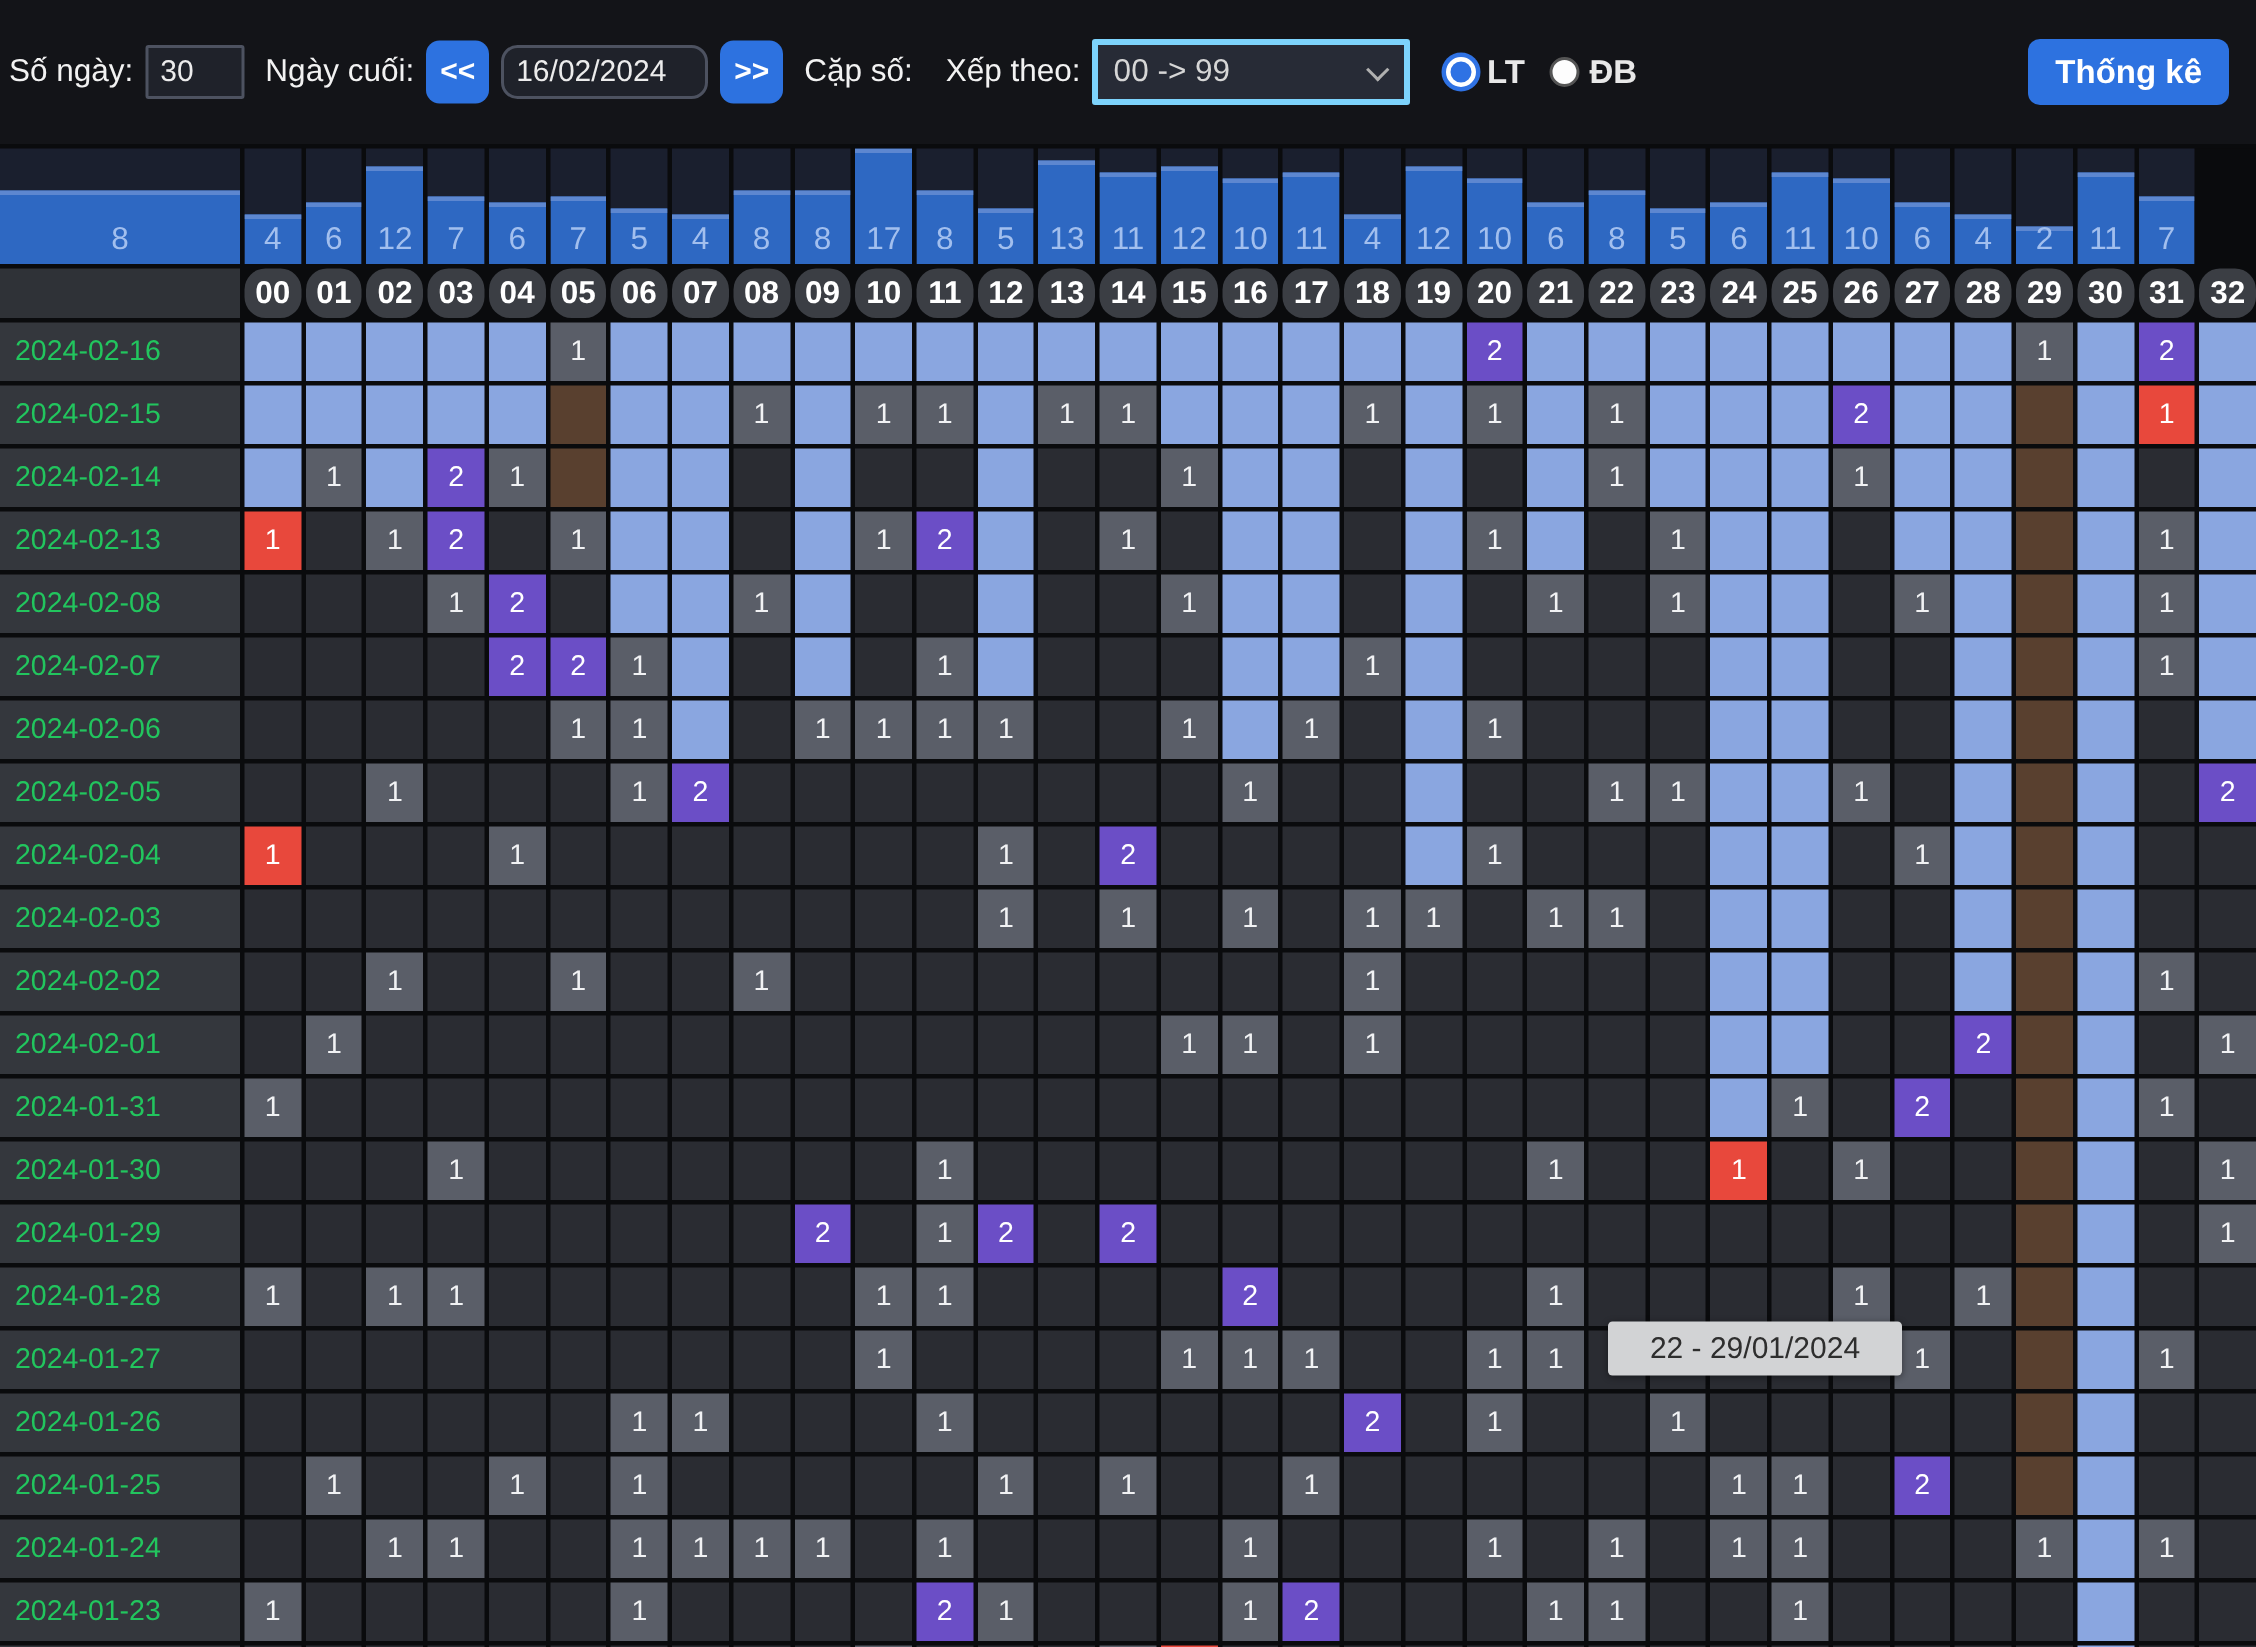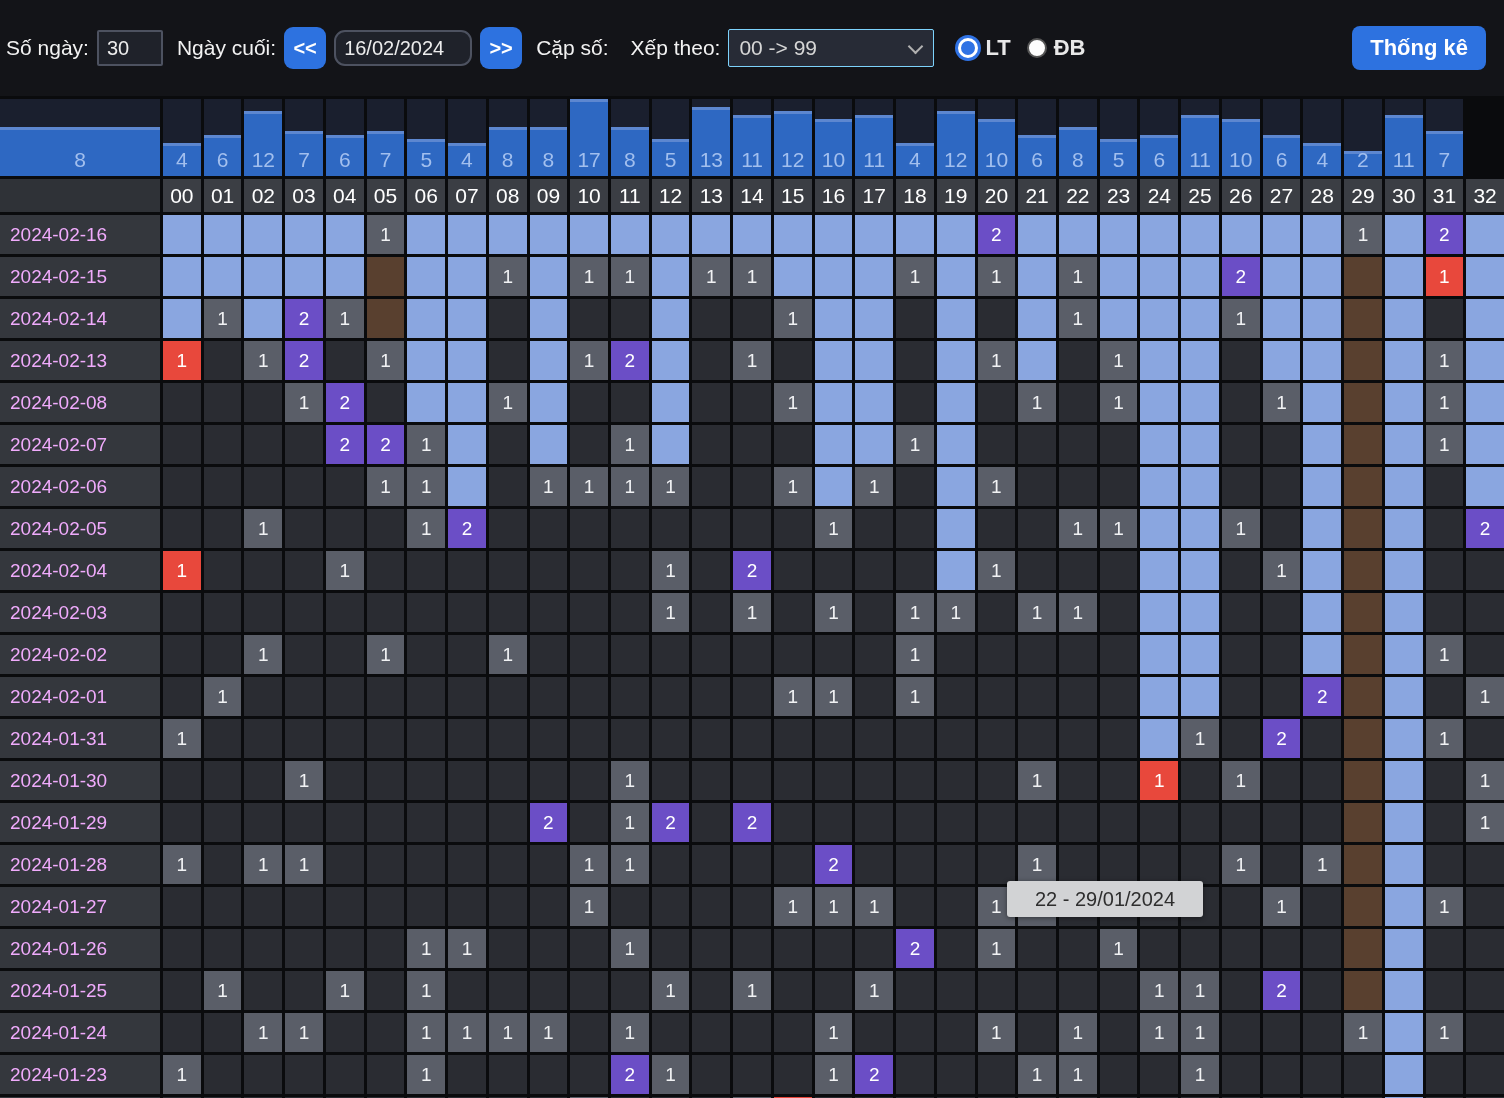--- a/index.html
+++ b/index.html
@@ -7,21 +7,21 @@
        font-family:"Liberation Sans","DejaVu Sans",sans-serif;}
 
   
   .toolbar{height:96px;display:flex;align-items:center;background:#131418;padding:0 0 0 6px;box-sizing:border-box;}
   .tb-label{color:#f2f2f2;font-size:21px;white-space:nowrap;margin-right:8px;}
   .tb-input{background:#1f222a;border:2px solid #4d5260;color:#ececec;font-size:20px;
             height:32px;padding:0 8px;border-radius:2px;font-family:inherit;box-sizing:content-box;}
   .tb-btn{background:#2d72e0;border:none;color:#fff;font-weight:bold;font-size:20px;
           width:42px;height:42px;border-radius:9px;cursor:pointer;font-family:inherit;}
   .gap12{margin-left:14px;} .gap8{margin-left:8px;}
-  .select{background:#272b36;border:1px solid #7dd3fc;height:36px;width:182px;border-radius:2px;
+  .select{background:#272b36;border:4px solid #7dd3fc;height:36px;width:182px;border-radius:2px;
           display:flex;align-items:center;justify-content:space-between;padding:0 12px 0 10px;cursor:pointer;}
   .select span{color:#d6d6d6;font-size:21px;}
   .chev{width:9px;height:9px;border-right:2px solid #b0b0b0;border-bottom:2px solid #b0b0b0;
         transform:rotate(45deg);margin-top:-4px;}
   .radio-group{display:flex;align-items:center;margin-left:24px;font-weight:bold;}
   .radio{width:20px;height:20px;border-radius:50%;margin-right:7px;cursor:pointer;box-sizing:border-box;}
   .radio.sel{background:#2f72e4;border:3px solid #fff;box-shadow:0 0 0 3px #2f72e4;}
   .radio.unsel{background:#fdfdfd;border:2px solid #555;}
   .radio-label{color:#e8e8e8;font-size:22px;margin-right:16px;}
   .submit{background:#2d72e0;border:none;color:#fff;font-weight:bold;font-size:22px;
@@ -38,32 +38,32 @@
   .data-row .cell{height:39px;line-height:39px;}
 
   .cell{position:relative;text-align:center;}
   .summary-cell{background:#1a1f2e;color:#8fb2e8;font-size:23px;line-height:1.5;
                 display:flex;flex-direction:column;justify-content:center;}
   .bar-cell{background:#1a1f2e;overflow:hidden;}
   .bar{position:absolute;left:0;right:0;bottom:0;background:#2e68c2;border-top:3px solid #5d87d0;}
   .bar-num{position:absolute;left:0;right:0;bottom:4px;color:#a2bfee;font-size:21px;}
 
   .corner{background:#2f3237;}
-  .colhead{background:#3b3e44;color:#fff;font-weight:normal;font-size:21px;}
-
-  .date-cell{background:#34373d;color:#f0abfc;font-size:19px;text-align:left;padding-left:10px;box-sizing:border-box;}
+  .colhead{background:#3b3e44;color:#fff;font-weight:bold;font-size:21px;border-radius:14px;}
+
+  .date-cell{background:#34373d;color:#22c55e;font-size:19px;text-align:left;padding-left:10px;box-sizing:border-box;}
   .c-blue{background:#8aa6e0;}
   .c-dark{background:#2a2c32;}
   .c-gray{background:#5a5e68;color:#f1f2f4;font-size:19px;}
   .c-purple{background:#6b4ec6;color:#fff;font-size:19px;}
   .c-red{background:#e8483c;color:#fff;font-size:19px;}
   .c-brown{background:#59402f;}
 
   
-  .tooltip{position:absolute;left:1007px;top:881px;width:196px;height:36px;line-height:36px;
+  .tooltip{position:absolute;left:1072px;top:881px;width:196px;height:36px;line-height:36px;
            background:#d2d3d5;color:#2e2e2e;font-size:20px;text-align:center;border-radius:3px;
            box-shadow:0 1px 5px rgba(0,0,0,.45);z-index:5;}
 </style>
 </head>
 <body>
 
 <div class="toolbar">
   <span class="tb-label">Số ngày:</span>
   <input class="tb-input" style="width: 46px;" value="30">
   <span class="tb-label gap12">Ngày cuối:</span>

